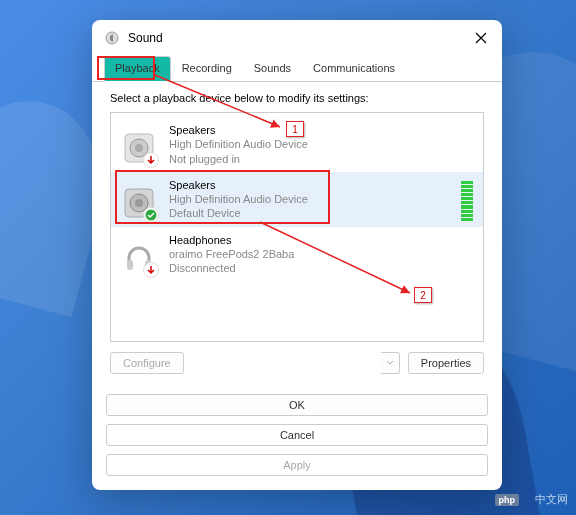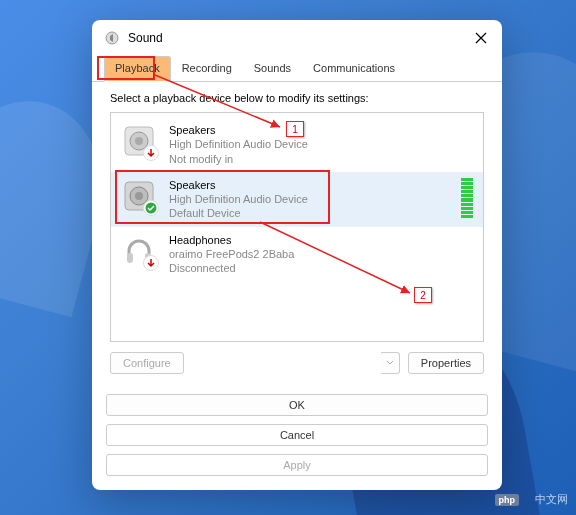--- a/index.html
+++ b/index.html
@@ -8,25 +8,25 @@
     .ws1 { width: 220px; height: 300px; right: -50px; top: 50px; }
     .ws2 { width: 180px; height: 260px; right: 50px; bottom: -60px; transform: rotate(-10deg); background: rgba(20,50,120,0.4);}
     .ws3 { width: 160px; height: 200px; left: -60px; top: 100px; background: rgba(255,255,255,0.1);}
     .dialog { position: absolute; left: 92px; top: 20px; width: 410px; height: 470px; background: #fff; border-radius: 8px; box-shadow: 0 10px 40px rgba(0,0,0,0.25); display: flex; flex-direction: column; }
     .titlebar { height: 36px; display: flex; align-items: center; padding: 0 12px; }
     .titlebar-icon { width: 16px; height: 16px; margin-right: 8px; }
     .titlebar-title { font-size: 12px; color: #000; flex: 1; }
     .close-btn { width: 18px; height: 18px; cursor: pointer; font-size: 14px; display: flex; align-items: center; justify-content: center; }
     .tabs { display: flex; padding: 0 12px; border-bottom: 1px solid #ccc; position: relative; }
     .tab { padding: 5px 10px 6px; font-size: 11px; color: #333; cursor: pointer; border: 1px solid transparent; position: relative; }
-    .tab.active { border: 1px solid #ccc; border-bottom: 1px solid #fff; background: #fdba74; border-radius: 3px 3px 0 0; margin-bottom: -1px; }
+    .tab.active { border: 1px solid #ccc; border-bottom: 1px solid #fff; background: #14b8a6; border-radius: 3px 3px 0 0; margin-bottom: -1px; }
     .content { flex: 1; padding: 10px 18px; display: flex; flex-direction: column; }
     .instruction { font-size: 11px; color: #000; margin-bottom: 8px; }
     .device-list { border: 1px solid #ccc; flex: 1; background: #fff; padding: 4px 0; position: relative; }
-    .device-item { display: flex; padding: 6px 10px; align-items: flex-start; position: relative; }
+    .device-item { display: flex; padding: 6px 10px; align-items: flex-end; position: relative; }
     .device-item.selected { background: #e6f0fa; }
     .device-icon { width: 36px; height: 36px; margin-right: 12px; position: relative; flex-shrink: 0; }
     .overlay-badge { width: 16px; height: 16px; position: absolute; bottom: -2px; right: -2px; background: #fff; border-radius: 50%; display: flex; align-items: center; justify-content: center; border: 1px solid #ddd;}
     .device-text { flex: 1; font-size: 11px; line-height: 1.3; }
     .device-title { color: #000; font-weight: normal; }
     .device-sub { color: #888; }
     .level-meter { width: 12px; height: 40px; display: flex; flex-direction: column-reverse; gap: 1px; margin-left: 8px; }
     .level-bar { flex: 1; background: #2ecc40; }
     .bottom-buttons { display: flex; gap: 8px; margin-top: 10px; align-items: center; }
     .btn { border: 1px solid #ccc; background: #fdfdfd; border-radius: 3px; padding: 4px 12px; font-size: 11px; color: #333; cursor: pointer; }
@@ -85,21 +85,21 @@
             </svg>
           <div class="overlay-badge">
             <svg width="10" height="10" viewBox="0 0 10 10">
                 <path d="M5 1v6M2 5l3 3 3-3" stroke="#d40000" stroke-width="1.5" fill="none"></path>
               </svg>
           </div>
         </div>
         <div class="device-text">
           <div class="device-title">Speakers</div>
           <div class="device-sub">High Definition Audio Device</div>
-          <div class="device-sub">Not modify in</div>
+          <div class="device-sub">Not plugged in</div>
         </div>
       </div>
 
       <div class="device-item selected">
         <div class="device-icon">
           <svg viewBox="0 0 36 36">
               <rect x="4" y="4" width="28" height="28" rx="4" fill="#d5d5d5" stroke="#aaa"></rect>
               <circle cx="18" cy="18" r="9" fill="#bdbdbd" stroke="#888"></circle>
               <circle cx="18" cy="18" r="4" fill="#999"></circle>
             </svg>

